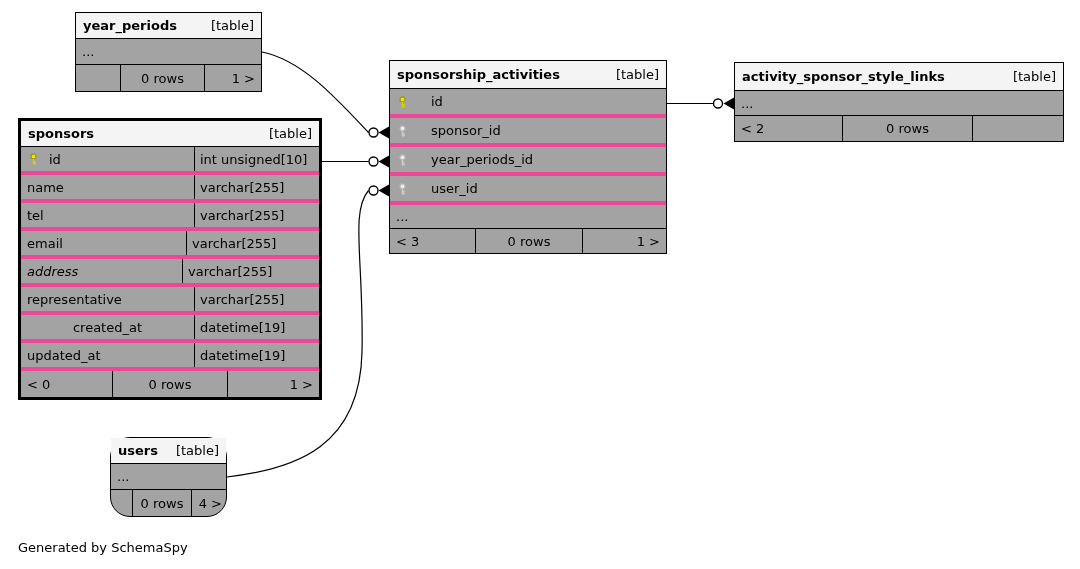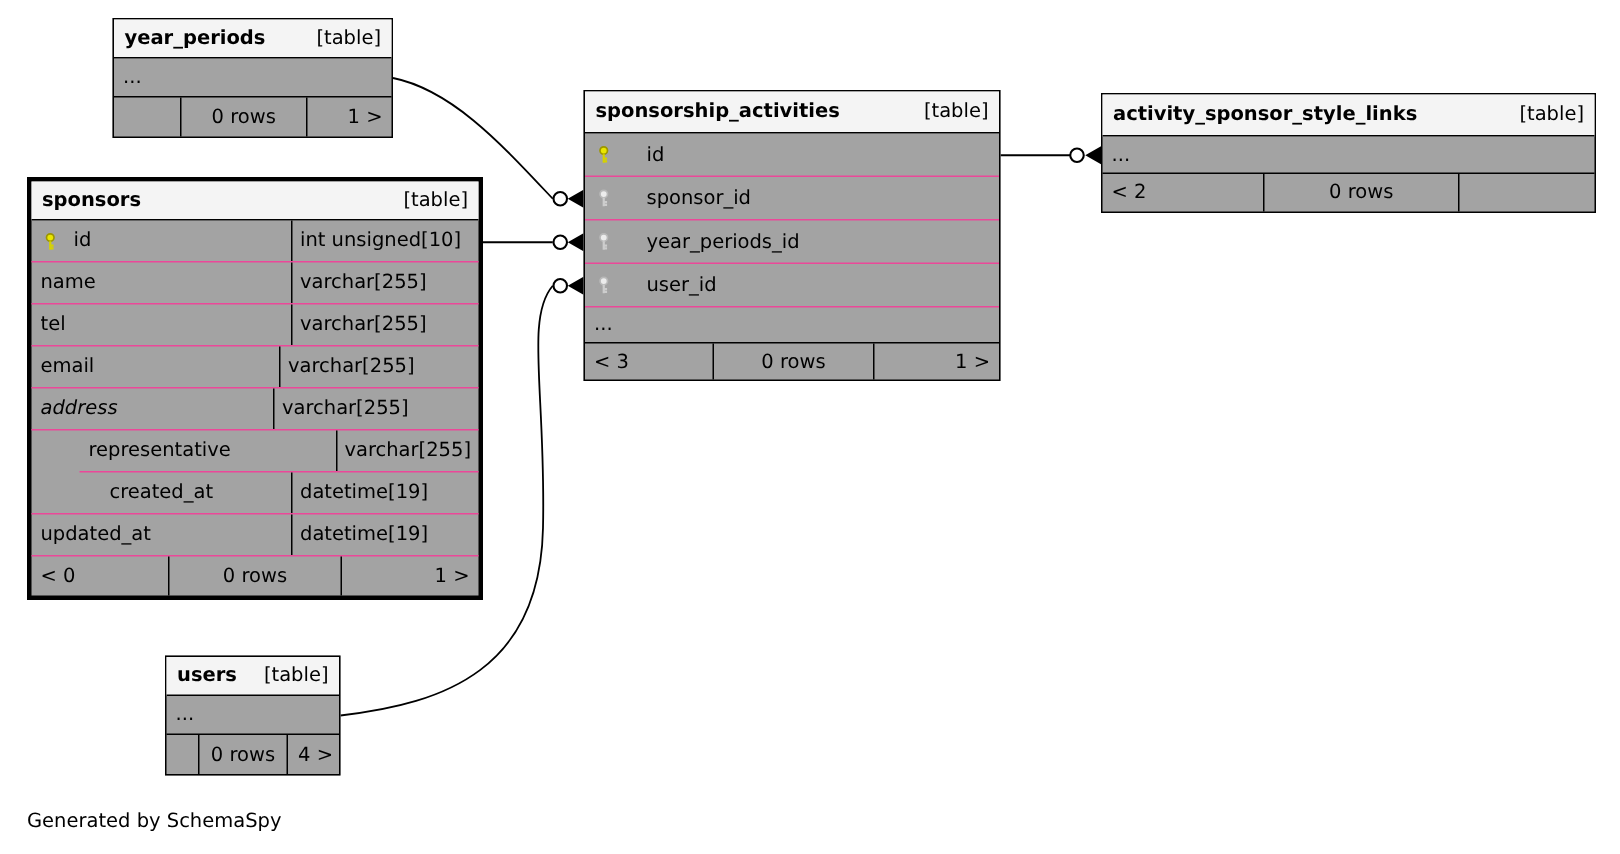--- a/index.html
+++ b/index.html
@@ -7,21 +7,21 @@
     width:1080px;height:569px;position:relative;background:#ffffff;
     font-family:"DejaVu Sans","Liberation Sans",sans-serif;
     font-size:13px;color:#000;overflow:hidden;
   }
   .tbl{position:absolute;background:#a3a3a3;border:1px solid #000;box-sizing:border-box;z-index:2;}
   .tbl.focus{border-width:3px;}
   .hdr{display:flex;justify-content:space-between;align-items:center;background:#f4f4f4;
        border-bottom:1px solid #000;padding:0 7px;box-sizing:border-box;}
   .tname{font-weight:bold;white-space:nowrap;}
   .ttag{margin-left:12px;white-space:nowrap;}
-  .row{display:flex;align-items:center;border-bottom:1px solid #ec4899;box-sizing:border-box;padding:0 6px;}
+  .row{display:flex;align-items:center;border-bottom:4px solid #ec4899;box-sizing:border-box;padding:0 6px;}
   .keyicon{width:13px;height:14px;flex:0 0 13px;margin-right:9px;display:inline-block;}
   .keyicon svg{display:block;}
   .pk circle{fill:#eae600;stroke:#9c9600;stroke-width:1.2;}
   .pk path{stroke:#d6d200;stroke-width:1.6;fill:none;}
   .fk circle{fill:#ececec;stroke:#b8b8b8;stroke-width:1.2;}
   .fk path{stroke:#cdcdcd;stroke-width:1.6;fill:none;}
   .indent{padding-left:28px;}
   .namecell{display:flex;align-items:center;height:100%;box-sizing:border-box;border-right:1px solid #000;padding:0 6px;}
   .typecell{display:flex;align-items:center;height:100%;box-sizing:border-box;padding:0 5px;flex:1;white-space:nowrap;}
   .ell{display:flex;align-items:center;border-bottom:1px solid #000;box-sizing:border-box;padding:0 6px;}
@@ -116,21 +116,21 @@
     <div class="typecell">varchar[255]</div>
   </div>
 
   <div class="row" style="height:28px;padding:0;">
     <div class="namecell indent" style="width:162px;font-style:italic;">
       <span>address</span>
     </div>
     <div class="typecell">varchar[255]</div>
   </div>
 
-  <div class="row" style="height:28px;padding:0;margin-left:32px;">
+  <div class="row" style="height:28px;padding:0;">
     <div class="namecell indent" style="width:174px;">
       <span>representative</span>
     </div>
     <div class="typecell">varchar[255]</div>
   </div>
 
   <div class="row" style="height:28px;padding:0;">
     <div class="namecell indent" style="width:174px;justify-content:center;">
       <span>created_at</span>
     </div>
@@ -212,21 +212,21 @@
     <span class="ttag">[table]</span>
   </div>
   <div class="ell" style="height:25px;">...</div>
   <div class="ftr" style="height:25px;">
     <div class="fcell fl" style="width:107px;">&lt; 2</div>
     <div class="fcell fc" style="width:130px;">0 rows</div>
     <div class="fcell fr" style="flex:1;"></div>
   </div>
 </div>
 
-<div class="tbl" style="left:110px;top:437px;width:117px;">
+<div class="tbl" style="left:110px;top:437px;width:117px;border-radius:20px;">
   <div class="hdr" style="height:26px;">
     <span class="tname">users</span>
     <span class="ttag">[table]</span>
   </div>
   <div class="ell" style="height:26px;">...</div>
   <div class="ftr" style="height:26px;">
     <div class="fcell fl" style="width:21px;padding:0 3px;"></div>
     <div class="fcell fc" style="width:59px;padding:0 3px;">0 rows</div>
     <div class="fcell fr" style="flex:1;padding:0 4px;">4 &gt;</div>
   </div>

